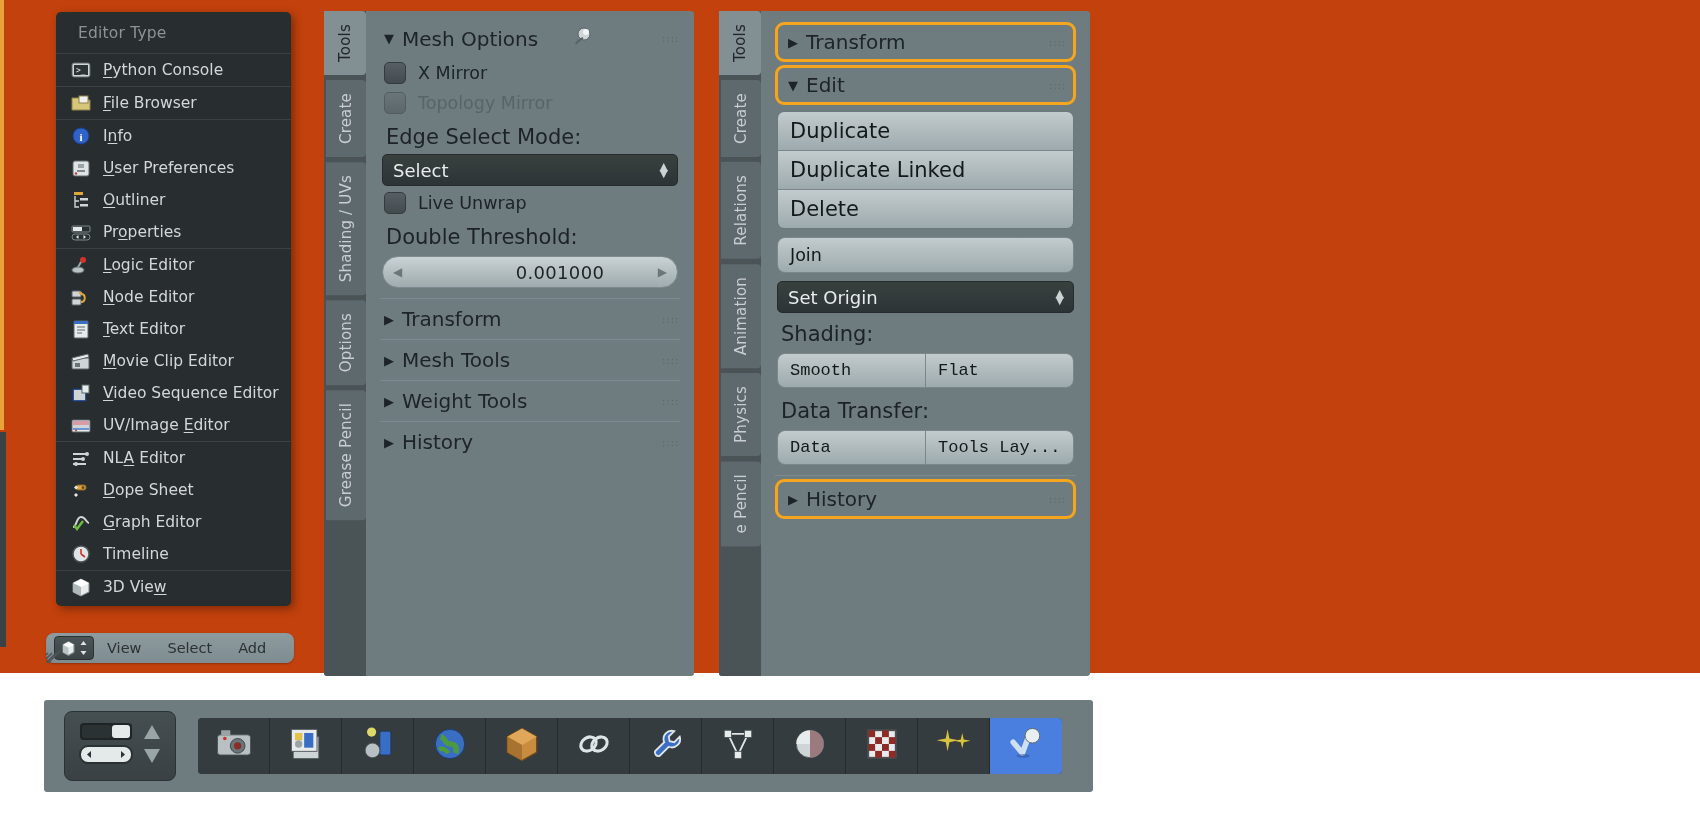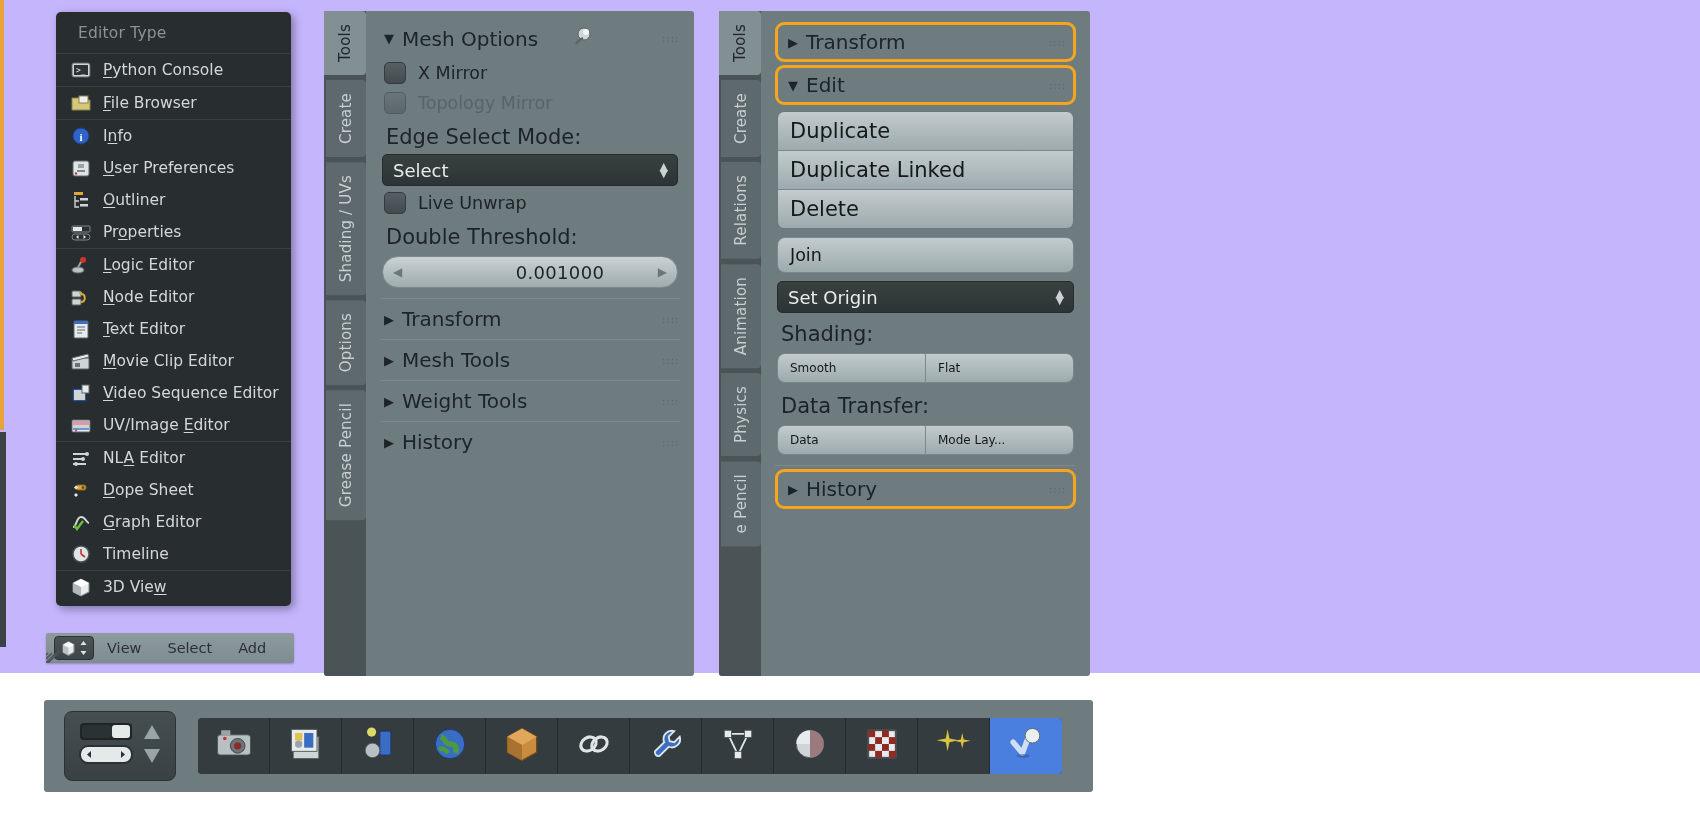--- a/index.html
+++ b/index.html
@@ -3,21 +3,21 @@
 <meta charset="utf-8">
 <style>
   * { box-sizing: border-box; }
   html, body {
     margin: 0; padding: 0;
     width: 1700px; height: 827px;
     background: #ffffff;
     font-family: "DejaVu Sans", "Liberation Sans", sans-serif;
     overflow: hidden;
   }
-  .stage { position: relative; width: 1700px; height: 673px; background: #c4b5fd; }
+  .stage { position: relative; width: 1700px; height: 673px; background: #c2410c; }
 
   
   .edge-orange {
     position: absolute; left: 0; top: 0; width: 4px; height: 430px;
     background: #e8a33d;
   }
   .edge-dark {
     position: absolute; left: 0; top: 432px; width: 6px; height: 215px;
     background: #3b4245;
   }
@@ -45,21 +45,21 @@
   .em-label u { text-decoration: underline; text-underline-offset: 2px; }
   .ico { width: 22px; height: 20px; flex: none; position: relative; display:inline-block; }
 
   
   .ico svg { display: block; }
 
   
   .mini-header {
     position: absolute; left: 46px; top: 633px; width: 248px; height: 30px;
     background: linear-gradient(#8d9a9e, #7e8b90);
-    border-radius: 2px;
+    border-radius: 8px;
     display: flex; align-items: center; gap: 0px;
     box-shadow: 0 1px 2px rgba(0,0,0,.25);
   }
   .mh-btn {
     margin-left: 8px; width: 40px; height: 24px;
     background: linear-gradient(#4b5457,#3c4447);
     border: 1px solid #2b3133; border-radius: 4px;
     display: flex; align-items: center; justify-content: center; gap: 2px;
   }
   .mh-menu { color: #2c3133; font-size: 14.5px; padding: 0 13px; }
@@ -157,21 +157,21 @@
   .btn:last-child { border-bottom: none; }
   .btn-single {
     margin: 8px 4px; border-radius: 8px;
     background: linear-gradient(#c2cbcd,#9daaad);
     color: #13181a; font-size: 17.5px; padding: 7px 0 7px 12px;
     border: 1px solid #7b878a;
   }
   .btn-row { display: flex; margin: 4px 4px; border-radius: 8px; overflow: hidden; border: 1px solid #7b878a; }
   .btn-row > div {
     flex: 1; background: linear-gradient(#c2cbcd,#9daaad);
-    color: #13181a; font-size: 12px; padding: 7px 0 7px 12px;
+    color: #13181a; font-size: 17px; padding: 7px 0 7px 12px; font-family: Liberation Mono, monospace;
   }
   .btn-row > div + div { border-left: 1px solid #7b878a; }
 
   
   .hl {
     border: 3px solid #f5a61e; border-radius: 9px;
     padding: 2px 4px; margin: 3px 2px;
   }
   .hl .sec-head { padding: 3px 4px 3px 6px; }
 
@@ -566,21 +566,21 @@
 
       <div class="lbl">Shading:</div>
       <div class="btn-row">
         <div>Smooth</div>
         <div>Flat</div>
       </div>
 
       <div class="lbl">Data Transfer:</div>
       <div class="btn-row">
         <div>Data</div>
-        <div>Mode Lay...</div>
+        <div>Tools Lay...</div>
       </div>
 
       <div class="sec-rule" style="margin-top:10px"></div>
       <div class="hl">
         <div class="sec-head">
           <span class="tri">▶</span>
           <span>History</span>
           <span class="grip">::::</span>
         </div>
       </div>

